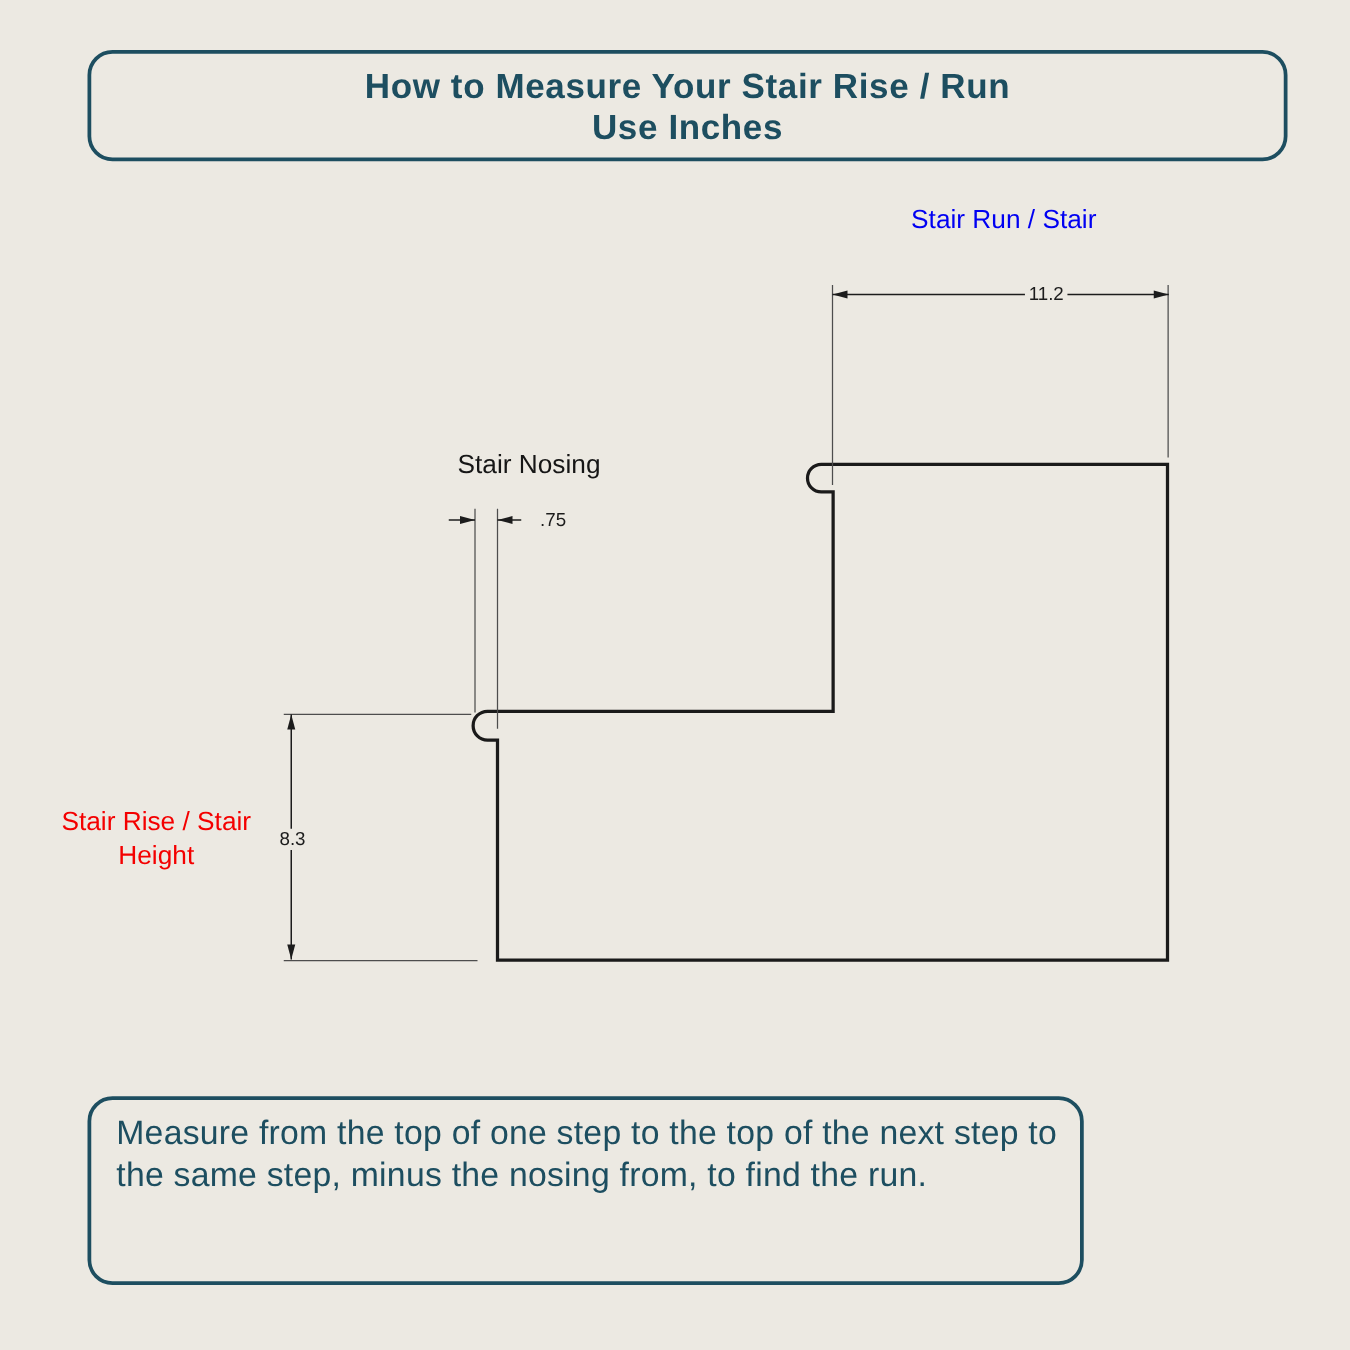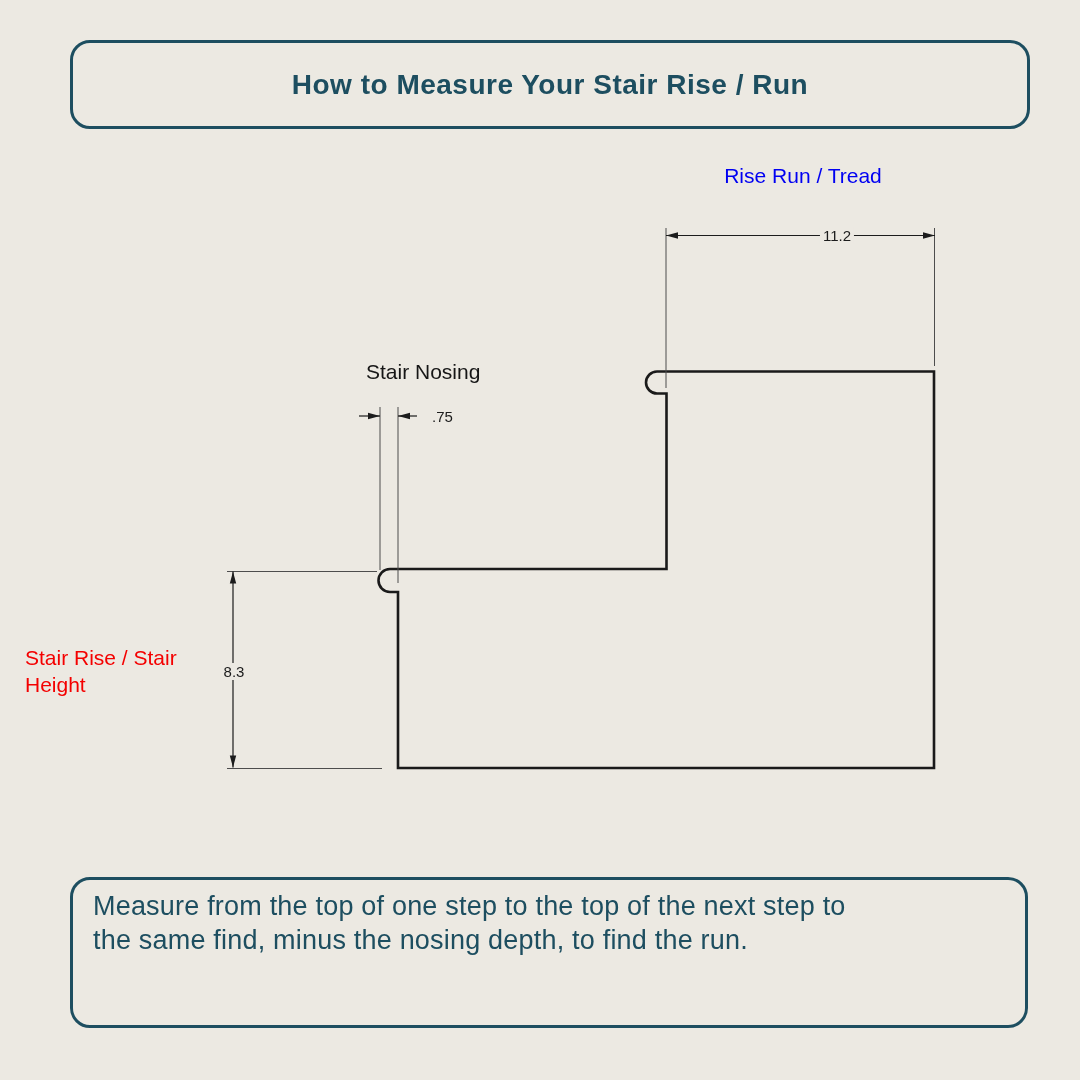--- a/index.html
+++ b/index.html
@@ -19,57 +19,58 @@
   }
   .title-box{
     left:70px;top:40px;width:960px;height:89px;
     display:flex;flex-direction:column;justify-content:center;
     text-align:center;
   }
   .title-line{
     font-size:28px;line-height:33px;font-weight:bold;letter-spacing:.5px;
   }
   .footer-box{
-    left:70px;top:877px;width:958px;height:151px;
+    left:70px;top:877px;width:797px;height:151px;
     padding:10px 18px 0 20px;
   }
   .footer-line{
     font-size:27px;line-height:33.5px;letter-spacing:.2px;
     white-space:nowrap;color:#1d4e60;
   }
   svg.diagram{position:absolute;left:0;top:0;}
   .lbl{position:absolute;white-space:nowrap;}
   .lbl-run{
     left:667px;top:164px;width:272px;
     text-align:center;color:#0000f2;
     font-size:21px;line-height:23px;
   }
   .lbl-nosing{
     left:326px;top:360px;color:#161616;font-size:21px;margin-left:40px;
   }
   .lbl-rise{
     left:25px;top:644px;width:200px;
-    text-align:left;color:#f40000;
+    text-align:center;color:#f40000;
     font-size:21px;line-height:27px;
   }
   .dim-text{
     position:absolute;color:#1c1c1c;font-size:15px;
     background:#ece9e2;padding:0 3px;
   }
   .dim-run{left:800px;top:227px;transform:translateX(-50%);margin-left:37px;}
   .dim-rise{left:234px;top:663px;transform:translateX(-50%);}
   .dim-nosing{left:432px;top:408px;background:transparent;padding:0;}
 </style>
 </head>
 <body>
 
 <div class="page">
 
   <div class="rbox title-box">
     <div class="title-line">How to Measure Your Stair Rise / Run</div>
+    <div class="title-line">Use Inches</div>
   </div>
 
   <svg class="diagram" width="1080" height="1080" viewBox="0 0 1080 1080">
 
     <path d="M 934 371.5
              L 657 371.5
              A 11 11 0 0 0 657 393.5
              L 666.5 393.5
              L 666.5 569
              L 390 569
@@ -93,32 +94,32 @@
 
     <polygon points="666,235.5 678,232.3 678,238.7" fill="#1c1c1c"></polygon>
     <polygon points="935,235.5 923,232.3 923,238.7" fill="#1c1c1c"></polygon>
     <polygon points="233,571.5 229.8,583.5 236.2,583.5" fill="#1c1c1c"></polygon>
     <polygon points="233,767.5 229.8,755.5 236.2,755.5" fill="#1c1c1c"></polygon>
     <polygon points="380,416 368,412.8 368,419.2" fill="#1c1c1c"></polygon>
     <polygon points="398,416 410,412.8 410,419.2" fill="#1c1c1c"></polygon>
   </svg>
 
   <div class="lbl lbl-run">
-    <div>Rise Run / Tread</div>
+    <div>Stair Run / Stair</div>
   </div>
 
   <div class="lbl lbl-nosing">Stair Nosing</div>
 
   <div class="lbl lbl-rise">
     <div>Stair Rise / Stair</div>
     <div>Height</div>
   </div>
 
   <div class="dim-text dim-run">11.2</div>
   <div class="dim-text dim-rise">8.3</div>
   <div class="dim-text dim-nosing">.75</div>
 
   <div class="rbox footer-box">
     <div class="footer-line">Measure from the top of one step to the top of the next step to</div>
-    <div class="footer-line">the same find, minus the nosing depth, to find the run.</div>
+    <div class="footer-line">the same step, minus the nosing from, to find the run.</div>
   </div>
 
 </div>
 
 </body></html>

